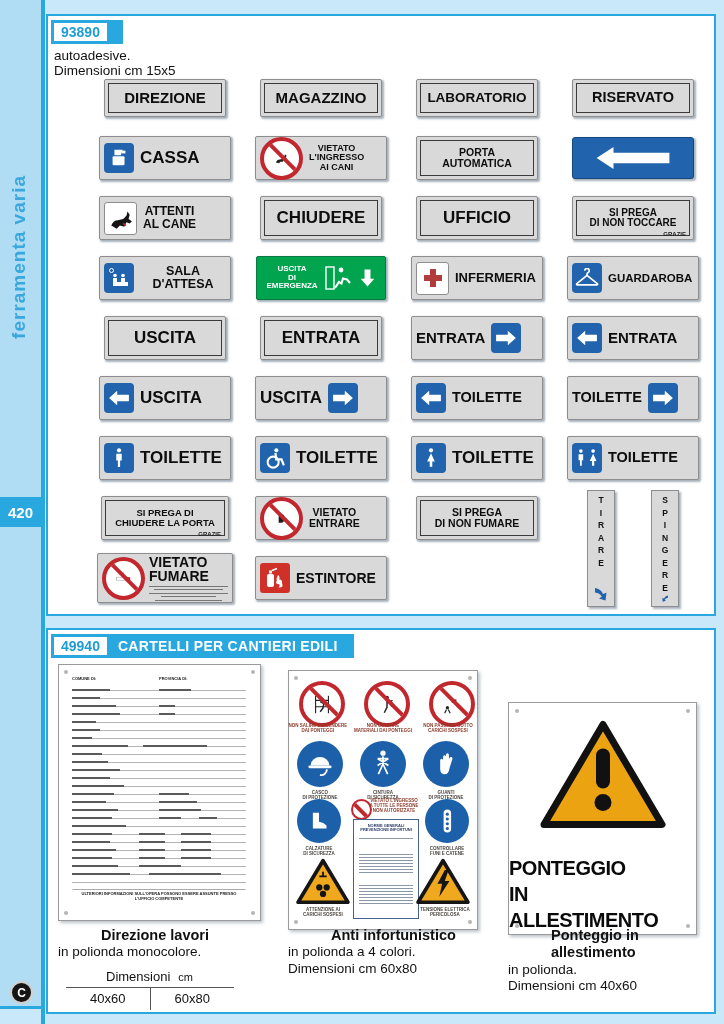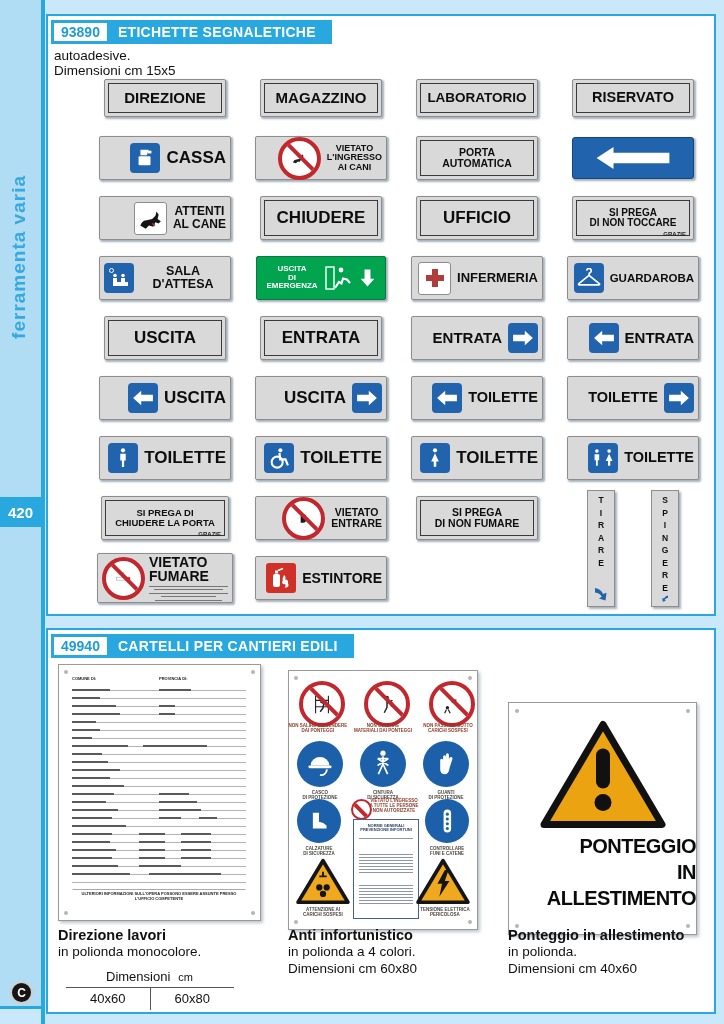--- a/index.html
+++ b/index.html
@@ -21,21 +21,21 @@
   .header{position:absolute;left:3px;top:4px;height:24px;background:#29a8e0;display:flex;align-items:center;
      gap:11px;padding:0 16px 0 3px;width:max-content;}
   .code{background:#fff;color:#1e9cd7;font-weight:bold;font-size:14px;padding:2px 7px;line-height:1;}
   .htitle{color:#fff;font-weight:bold;font-size:14px;letter-spacing:.3px;}
   .sub{position:absolute;left:6px;top:33px;font-size:13.5px;line-height:1.1;white-space:pre-line;}
   
   .grid1{position:absolute;left:39px;top:52px;display:grid;grid-template-columns:repeat(4,156px);grid-auto-rows:60px;}
   .cell{display:flex;align-items:center;justify-content:center;}
   .span2{grid-row:span 2;gap:36px;}
   .sign{background:#d9d9d9;border:1px solid #8d8d8d;border-radius:2px;
-     box-shadow:1.5px 1.5px 2px rgba(80,100,120,.5);display:flex;align-items:center;justify-content:flex-end;position:relative;}
+     box-shadow:1.5px 1.5px 2px rgba(80,100,120,.5);display:flex;align-items:center;justify-content:flex-start;position:relative;}
   .txt{font-weight:bold;color:#0d0d0d;white-space:pre-line;text-align:center;line-height:1.05;}
   .plain{width:120px;height:36px;}
   .plain .inner{border:1.6px solid #3a3a3a;align-self:stretch;flex:1;margin:3px;display:flex;align-items:center;justify-content:center;}
   .tall{height:42px;}
   .fs17{font-size:17px;} .fs15{font-size:15px;} .fs13{font-size:13.5px;} .fs145{font-size:14.5px;}
   .ml{font-size:10px;} .ml2{font-size:10.5px;}
   .isign{width:122px;height:42px;gap:6px;padding:0 4px;}
   .bluebox{width:30px;height:30px;background:#2163ac;border-radius:4px;flex:none;display:flex;align-items:center;justify-content:center;}
   .whitebox{width:31px;height:31px;background:#fff;border:1px solid #8d8d8d;border-radius:3px;flex:none;display:flex;align-items:center;justify-content:center;}
   .redbox{width:30px;height:30px;background:#cf3128;border-radius:3px;flex:none;display:flex;align-items:center;justify-content:center;}
@@ -73,26 +73,26 @@
   .lab-r{color:#8a3a28;} .lab-k{color:#4a443e;}
   .bcirc{position:absolute;border-radius:50%;background:#1b60a8;display:flex;align-items:center;justify-content:center;}
   .pcirc{position:absolute;background:#fff;border:4px solid #c1272d;border-radius:50%;overflow:hidden;display:flex;align-items:center;justify-content:center;}
   .pcirc::after{content:"";position:absolute;left:-4px;top:46%;width:145%;height:3.5px;background:#c1272d;transform:rotate(45deg);}
   .norme{position:absolute;left:64px;top:148px;width:64px;height:98px;border:1px solid #47618f;background:#fff;}
   .norme .ntitle{position:absolute;left:-28px;top:3px;width:120px;text-align:center;font-size:8px;font-weight:bold;color:#2c3c66;
       transform:scale(.5);transform-origin:center top;white-space:pre-line;line-height:1.15;}
   .norme .nlines{position:absolute;left:5px;top:16px;width:54px;height:76px;
       background:repeating-linear-gradient(to bottom,transparent 0 2.4px,#8b97a8 2.4px 3.1px);}
   .pont-board{left:460px;top:72px;width:187px;height:231px;}
-  .pont-text{position:absolute;left:0;top:130px;width:100%;text-align:right;font-weight:bold;font-size:20px;
+  .pont-text{position:absolute;left:0;top:152px;width:100%;text-align:left;font-weight:bold;font-size:20px;
       line-height:1.3;color:#0a0a0a;white-space:pre-line;letter-spacing:-.5px;}
   
   .caption{position:absolute;top:297px;line-height:1.2;}
   .cap1{left:10px;} .cap2{left:240px;} .cap3{left:460px;}
-  .cname{font-weight:bold;font-size:14.5px;}
+  .cname{font-weight:bold;font-size:14.5px;margin-left:43px;}
   .cdesc,.cdims{font-size:13.5px;}
   .dimtab{margin-top:8px;margin-left:8px;width:168px;font-size:13px;}
   .dimhead{padding:0 0 3px 40px;border-bottom:1.4px solid #555;}
   .dimhead .unit{font-size:11px;margin-left:8px;}
   .dimrow{display:flex;}
   .dimrow span{flex:1;text-align:center;padding:3px 0;}
   .dimrow span + span{border-left:1.4px solid #555;}
 </style>
 </head>
 <body>
@@ -101,21 +101,20 @@
 
   <div class="sidebar"></div>
   <div class="vline"></div>
   <div class="side-label">ferramenta varia</div>
   <div class="page-badge">420</div>
   <div class="copyright">C</div>
 
   <div class="box box1">
     <div class="header">
       <span class="code">93890</span>
-      <span class="htitle">ETICHETTE SEGNALETICHE</span>
     </div>
     <div class="sub">autoadesive.
 Dimensioni cm 15x5</div>
 
     <div class="grid1">
 
       <div class="cell">
           <div class="sign plain">
             <div class="inner">
               <span class="txt fs15">DIREZIONE</span>

